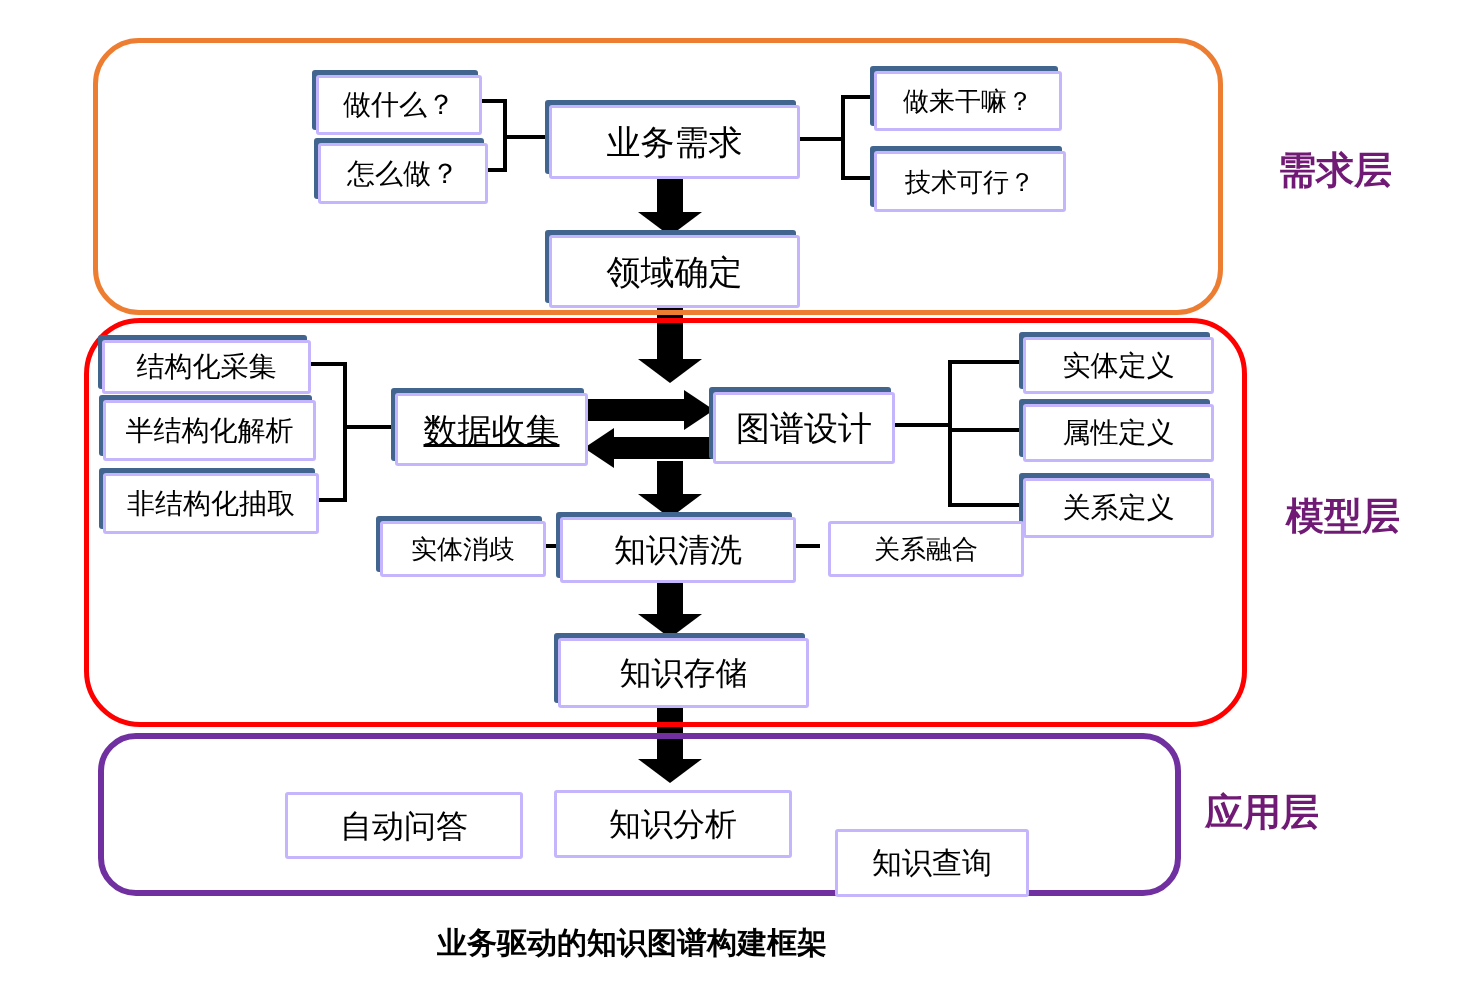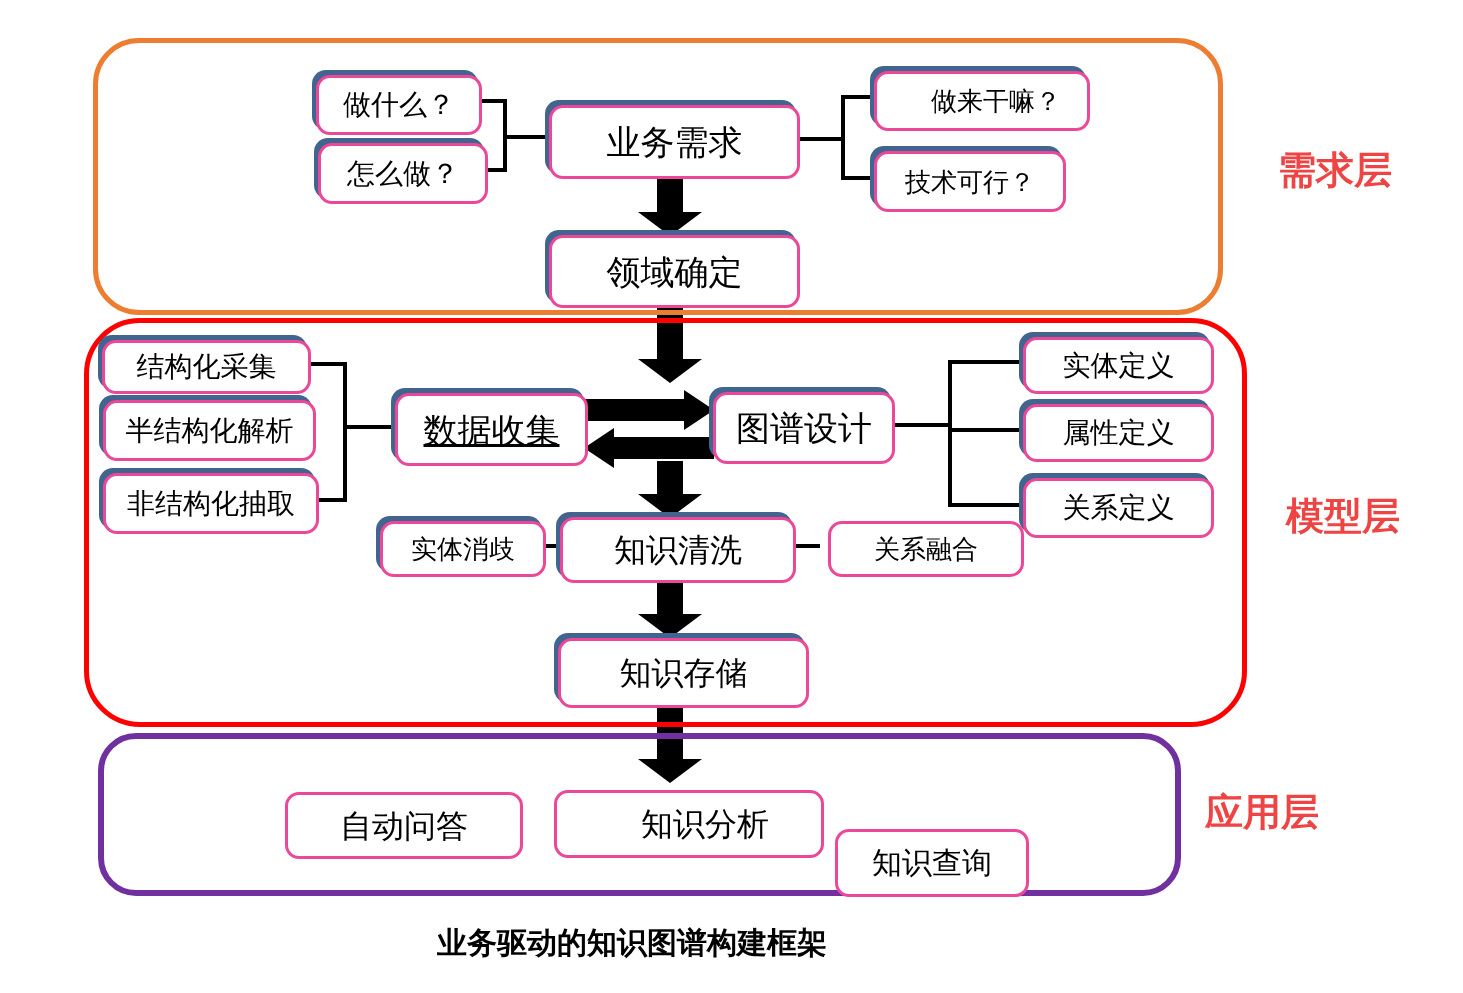--- a/index.html
+++ b/index.html
@@ -11,21 +11,21 @@
     overflow:hidden;
   }
   
   .frame{position:absolute;background:transparent;z-index:2;}
   .frame.requirement{border:5px solid #ED7D31;border-radius:46px;}
   .frame.model{border:5px solid #FF0000;border-radius:56px;}
   .frame.application{border:6px solid #7030A0;border-radius:38px;}
   
   .node{
     position:absolute;z-index:3;
-    background:#ffffff;border:3px solid #ec4899;border-radius:14px;
+    background:#ffffff;border:3px solid #c4b5fd;border-radius:3px;
     display:flex;align-items:center;justify-content:center;
     color:#000;white-space:nowrap;line-height:1;
   }
   .node.shadow{box-shadow:-4px -5px 0 0 #41658E;}
   
   .line{position:absolute;background:#000;z-index:3;}
   
   .vshaft{position:absolute;width:26px;background:#000;z-index:1;}
   .vhead{position:absolute;width:0;height:0;z-index:1;
     border-left:32px solid transparent;border-right:32px solid transparent;
@@ -35,21 +35,21 @@
   .hhead-right{position:absolute;width:0;height:0;z-index:1;
     border-top:20px solid transparent;border-bottom:20px solid transparent;
     border-left:30px solid #000;}
   .hhead-left{position:absolute;width:0;height:0;z-index:1;
     border-top:20px solid transparent;border-bottom:20px solid transparent;
     border-right:30px solid #000;}
   
   .layer-label{
     position:absolute;z-index:4;
     font-family:"DejaVu Sans","Liberation Sans",sans-serif;
-    font-weight:bold;font-size:38px;color:#ef4444;
+    font-weight:bold;font-size:38px;color:#701a75;
     width:190px;text-align:center;white-space:nowrap;
   }
   .caption{
     position:absolute;z-index:4;
     font-family:"DejaVu Sans","Liberation Sans",sans-serif;
     font-weight:bold;font-size:30px;color:#000;
     width:520px;text-align:center;white-space:nowrap;
   }
 </style>
 </head>
@@ -102,39 +102,39 @@
   <div class="line" style="left:952px;top:360px;width:71px;height:4px;"></div>
   <div class="line" style="left:952px;top:428px;width:71px;height:4px;"></div>
   <div class="line" style="left:952px;top:503px;width:71px;height:4px;"></div>
 
   <div class="line" style="left:540px;top:544px;width:20px;height:4px;"></div>
   <div class="line" style="left:790px;top:544px;width:30px;height:4px;"></div>
 
   <div class="node shadow" style="left:316px;top:75px;width:160px;height:54px;font-size:28px;">做什么？</div>
   <div class="node shadow" style="left:318px;top:143px;width:164px;height:55px;font-size:28px;">怎么做？</div>
   <div class="node shadow" style="left:549px;top:105px;width:245px;height:68px;font-size:34px;">业务需求</div>
-  <div class="node shadow" style="left:874px;top:71px;width:182px;height:54px;font-size:26px;padding-left:28px;">做来干嘛？</div>
+  <div class="node shadow" style="left:874px;top:71px;width:182px;height:54px;font-size:26px;">做来干嘛？</div>
   <div class="node shadow" style="left:874px;top:151px;width:186px;height:55px;font-size:26px;">技术可行？</div>
   <div class="node shadow" style="left:549px;top:235px;width:245px;height:67px;font-size:34px;">领域确定</div>
 
   <div class="node shadow" style="left:102px;top:340px;width:203px;height:48px;font-size:28px;">结构化采集</div>
   <div class="node shadow" style="left:103px;top:400px;width:207px;height:55px;font-size:28px;">半结构化解析</div>
   <div class="node shadow" style="left:103px;top:473px;width:210px;height:55px;font-size:28px;">非结构化抽取</div>
   <div class="node shadow" style="left:395px;top:393px;width:187px;height:67px;font-size:34px;text-decoration:underline;">数据收集</div>
   <div class="node shadow" style="left:713px;top:392px;width:176px;height:66px;font-size:34px;">图谱设计</div>
   <div class="node shadow" style="left:1023px;top:337px;width:185px;height:51px;font-size:28px;">实体定义</div>
   <div class="node shadow" style="left:1023px;top:404px;width:185px;height:52px;font-size:28px;text-align:center;">属性定义</div>
   <div class="node shadow" style="left:380px;top:521px;width:160px;height:50px;font-size:26px;">实体消歧</div>
   <div class="node shadow" style="left:1023px;top:478px;width:185px;height:54px;font-size:28px;">关系定义</div>
   <div class="node shadow" style="left:560px;top:517px;width:230px;height:60px;font-size:32px;">知识清洗</div>
   <div class="node" style="left:820px;top:521px;width:190px;height:50px;font-size:26px;margin-left:8px;">关系融合</div>
   <div class="node shadow" style="left:558px;top:638px;width:245px;height:64px;font-size:32px;">知识存储</div>
 
   <div class="node" style="left:285px;top:792px;width:232px;height:61px;font-size:32px;">自动问答</div>
-  <div class="node" style="left:554px;top:790px;width:232px;height:62px;font-size:32px;padding-left:32px;">知识分析</div>
+  <div class="node" style="left:554px;top:790px;width:232px;height:62px;font-size:32px;">知识分析</div>
   <div class="node" style="left:835px;top:793px;width:188px;height:62px;font-size:30px;margin-top:36px;">知识查询</div>
 
   <div class="layer-label" style="left:1240px;top:145px;">需求层</div>
   <div class="layer-label" style="left:1248px;top:491px;text-align:center;">模型层</div>
   <div class="layer-label" style="left:1167px;top:787px;">应用层</div>
 
   <div class="caption" style="left:372px;top:923px;">业务驱动的知识图谱构建框架</div>
 
 </div>
 

